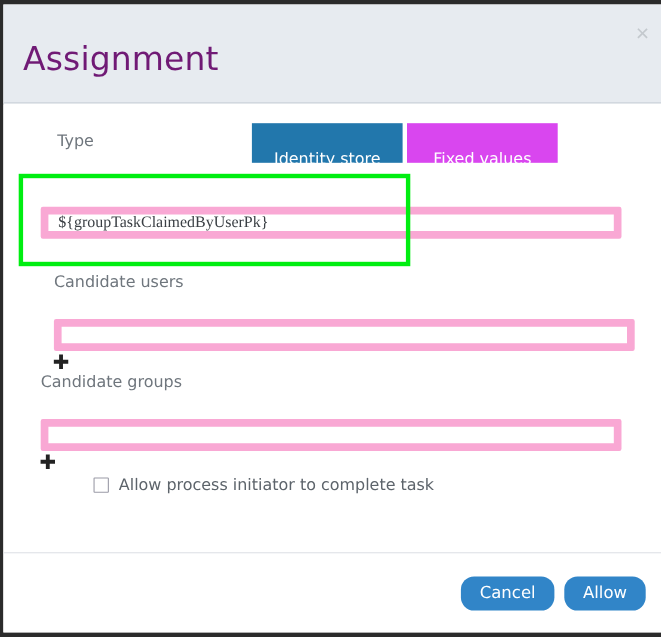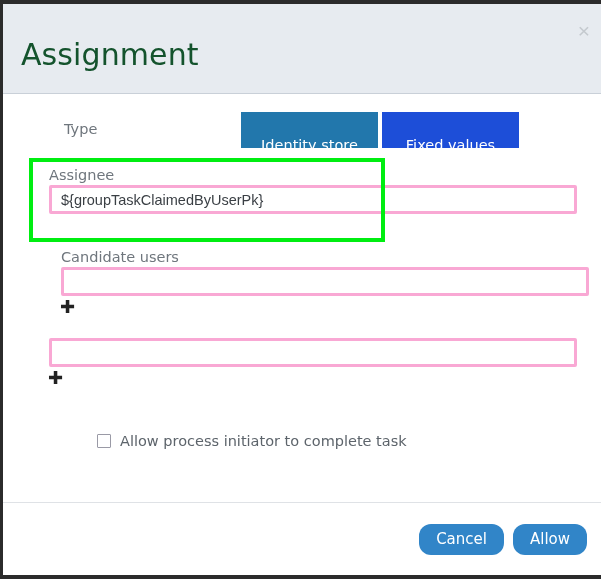--- a/index.html
+++ b/index.html
@@ -35,21 +35,21 @@
     background: #e7ebf0;
     border-bottom: 1px solid #c9d0d8;
     box-sizing: border-box;
   }
   .dialog-title {
     position: absolute;
     left: 18px;
     top: 33px;
     font-size: 30px;
     font-weight: 400;
-    color: #14532d;
+    color: #701a75;
     letter-spacing: 0.1px;
     line-height: 36px;
   }
   .close-icon {
     position: absolute;
     right: 6px;
     top: 16px;
     width: 22px;
     height: 22px;
     color: #c4c9ce;
@@ -57,21 +57,21 @@
     line-height: 22px;
     text-align: center;
     cursor: pointer;
     user-select: none;
     font-family: "Liberation Sans", sans-serif;
   }
 
   
   .dialog-body {
     position: absolute;
-    left: 12px;
+    left: 0;
     top: 91px;
     width: 496px;
     height: 407px;
     background: #ffffff;
   }
 
   .row-type {
     position: absolute;
     left: 0;
     top: 17px;
@@ -99,45 +99,46 @@
     text-align: center;
     color: #ffffff;
     font-size: 14.5px;
     border: none;
     cursor: pointer;
     vertical-align: top;
     box-sizing: border-box;
     font-family: "DejaVu Sans", "Liberation Sans", sans-serif;
   }
   .seg-btn.active { background: #2277ac; }
-  .seg-btn.inactive { background: #1d4ed8; margin-left: 4px; }
+  .seg-btn.inactive { background: #d946ef; margin-left: 4px; }
 
   .field-block { position: absolute; left: 0; width: 598px; }
   .field-label {
     font-size: 14.5px;
     color: #6f767d;
     margin-left: 34px;
     display: block;
     height: 20px;
     line-height: 20px;
   }
   .field-input {
     display: block;
     margin-left: 34px;
     width: 528px;
     height: 29px;
     box-sizing: border-box;
-    border: 3px solid #f9a8d4;
+    border: 7px solid #f9a8d4;
     background: #fff;
     border-radius: 2px;
     font-size: 14.5px;
     color: #3a3f44;
     padding: 0 9px;
     outline: none;
-    font-family: Liberation Sans, sans-serif;
+    font-family: Liberation Serif, serif;
+    margin-top: 23px;
   }
   .plus-icon {
     display: block;
     margin-left: 33px;
     margin-top: 2px;
     width: 16px;
     height: 18px;
     color: #222;
     font-size: 18px;
     font-weight: bold;
@@ -236,31 +237,31 @@
     <div class="row-type">
       <span class="label-type">Type</span>
       <div class="btn-group">
         <button class="seg-btn active">Identity store</button><button class="seg-btn inactive">Fixed values</button>
       </div>
     </div>
 
     <div class="highlight-box"></div>
 
     <div class="field-block" style="top:70px;">
-      <span class="field-label">Assignee</span>
       <input class="field-input" type="text" value="${groupTaskClaimedByUserPk}" style="">
     </div>
 
     <div class="field-block" style="top:152px;padding-left:12px;">
       <span class="field-label">Candidate users</span>
       <input class="field-input" type="text" value="" style="">
       <span class="plus-icon">✚</span>
     </div>
 
     <div class="field-block" style="top:243px;">
+      <span class="field-label">Candidate groups</span>
       <input class="field-input" type="text" value="" style="">
       <span class="plus-icon">✚</span>
     </div>
 
     <div class="checkbox-row">
       <span class="cb-box"></span>
       <span class="cb-label">Allow process initiator to complete task</span>
     </div>
 
   </div>

